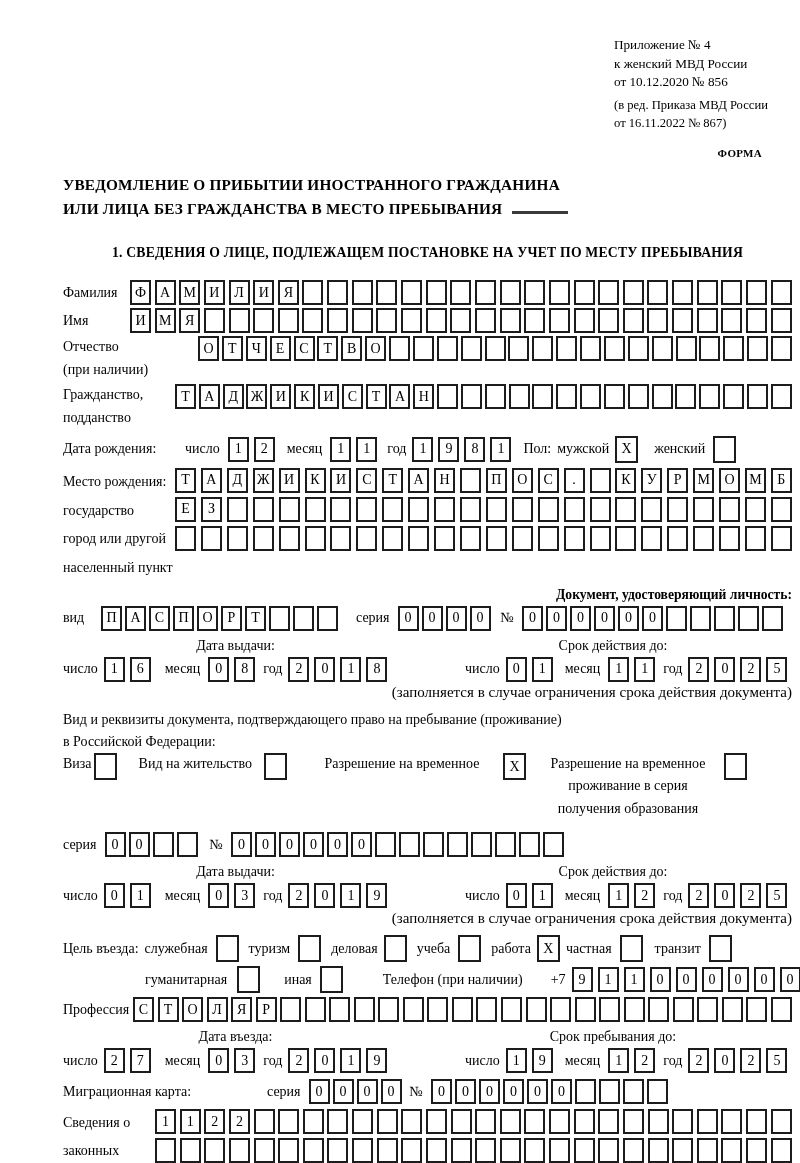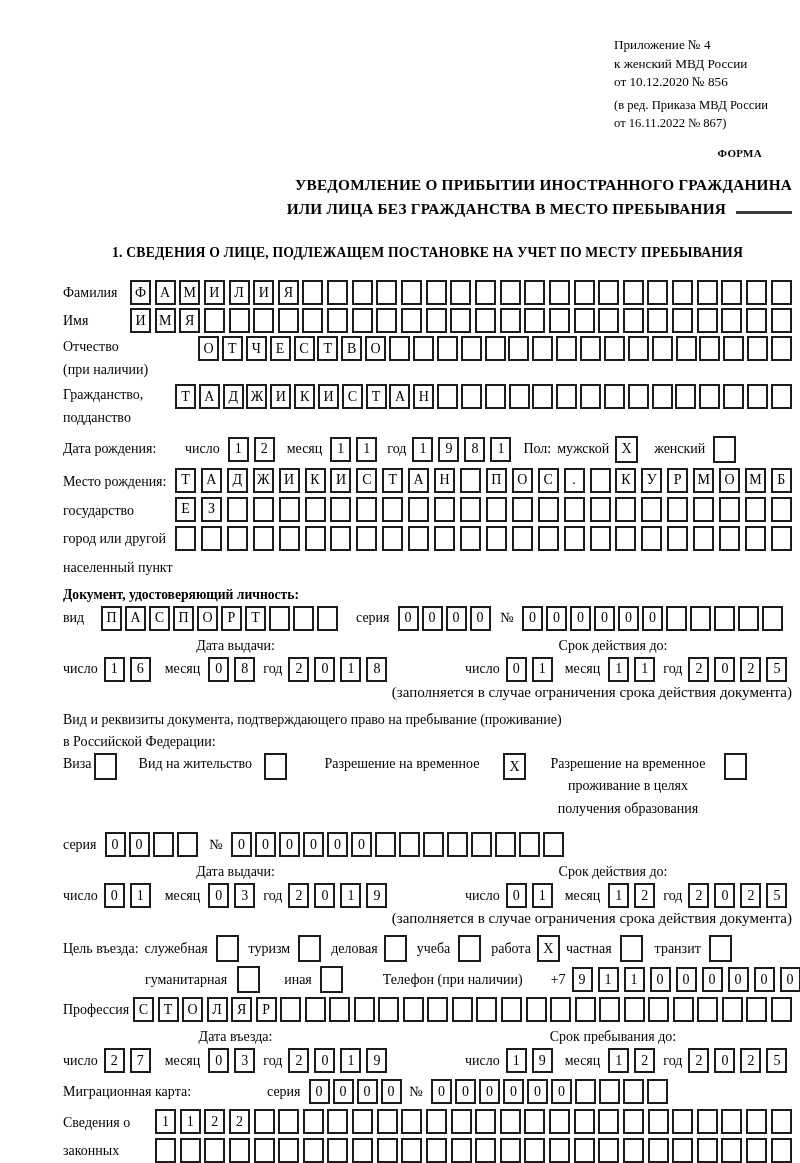--- a/index.html
+++ b/index.html
@@ -8,21 +8,21 @@
     font-family:"Liberation Serif","DejaVu Serif",serif;
     font-size:14px;box-sizing:border-box;
     padding:36px 8px 0 63px;position:relative;overflow:hidden;
     margin:0 auto;
   }
   
   .hdr{margin-left:551px;font-size:13.2px;line-height:1.42;}
   .hdr .ed{margin-top:5px;font-size:12.6px;}
   .forma{margin-top:14px;text-align:right;padding-right:30px;font-weight:bold;font-size:11px;letter-spacing:.3px;}
   
-  .title{margin-top:14px;text-align:right;font-weight:bold;font-size:15.3px;line-height:1.55;letter-spacing:.2px;}
+  .title{margin-top:14px;text-align:left;font-weight:bold;font-size:15.3px;line-height:1.55;letter-spacing:.2px;}
   .tline{display:inline-block;width:56px;border-bottom:3px solid #3a3a3a;height:14px;margin-left:10px;}
   .sec{margin-top:25px;text-align:center;font-weight:bold;font-size:13.7px;letter-spacing:.2px;}
   
   .row{display:flex;align-items:center;margin-top:3px;}
   .row.top{align-items:flex-start;}
   .lbl{flex:none;}
   .lblcol{flex:none;display:flex;flex-direction:column;line-height:1.6;}
   .w67{width:67px;} .w70{width:70px;} .w92{width:92px;} .w112{width:112px;} .w135{width:135px;} .w38{width:38px;}
   
   .cellrow{display:inline-flex;gap:3px;align-items:center;}
@@ -37,21 +37,21 @@
   
   .mini{flex:none;}
   .ml6{margin-left:6px;} .ml8{margin-left:8px;} .ml10{margin-left:10px;} .ml12{margin-left:12px;}
   .ml14{margin-left:14px;} .ml16{margin-left:16px;} .ml18{margin-left:18px;} .ml22{margin-left:22px;}
   .ml24{margin-left:24px;} .ml28{margin-left:28px;} .ml40{margin-left:40px;}
   .mr6{margin-right:6px;} .mr8{margin-right:8px;}
   
   .twocol{display:flex;align-items:flex-start;margin-top:5px;}
   .boxcol{flex:1;display:flex;flex-direction:column;gap:4px;}
   
-  .dochead{margin-top:4px;text-align:left;font-weight:bold;font-size:13.6px;}
+  .dochead{margin-top:4px;text-align:right;font-weight:bold;font-size:13.6px;}
   
   .dline{display:flex;margin-top:7px;}
   .dhalf-l{width:345px;text-align:center;flex:none;}
   .dhalf-r{width:330px;margin-left:40px;text-align:center;flex:none;}
   .drow{display:flex;align-items:center;margin-top:3px;}
   .dg{display:flex;align-items:center;}
   .dg-l{width:345px;flex:none;}
   .dg-r{margin-left:57px;}
   .note{margin-top:2px;text-align:right;font-size:15px;}
   .intro{margin-top:8px;line-height:1.6;}
@@ -436,21 +436,21 @@
         <span class="cell"></span>
       </span>
     <span class="lblcol ctr ml24" style="width:182px">
       <span>Разрешение на временное</span>
     </span>
     <span class="cellrow cb ml10">
         <span class="cell">X</span>
       </span>
     <span class="lblcol ctr ml16" style="width:172px">
       <span>Разрешение на временное</span>
-      <span>проживание в целях</span>
+      <span>проживание в серия</span>
       <span>получения образования</span>
     </span>
     <span class="cellrow cb ml10">
         <span class="cell"></span>
       </span>
   </div>
 
   <div class="row mt12">
     <span class="mini mr8">серия</span>
     <span class="cellrow">

